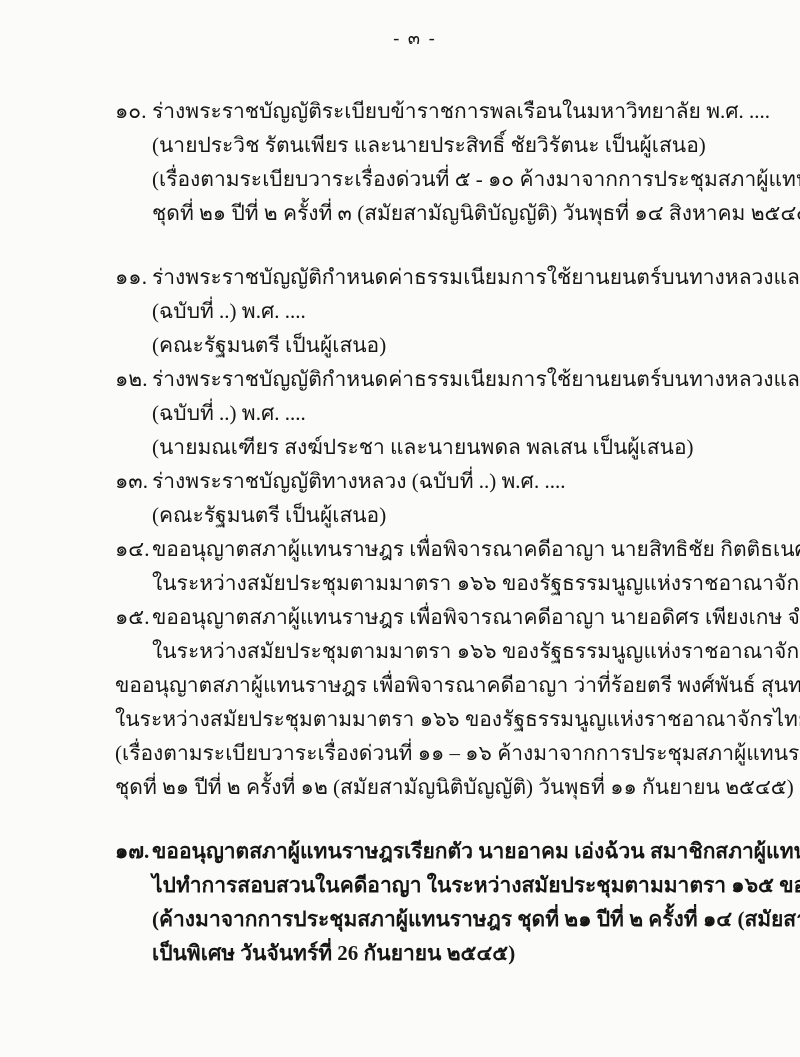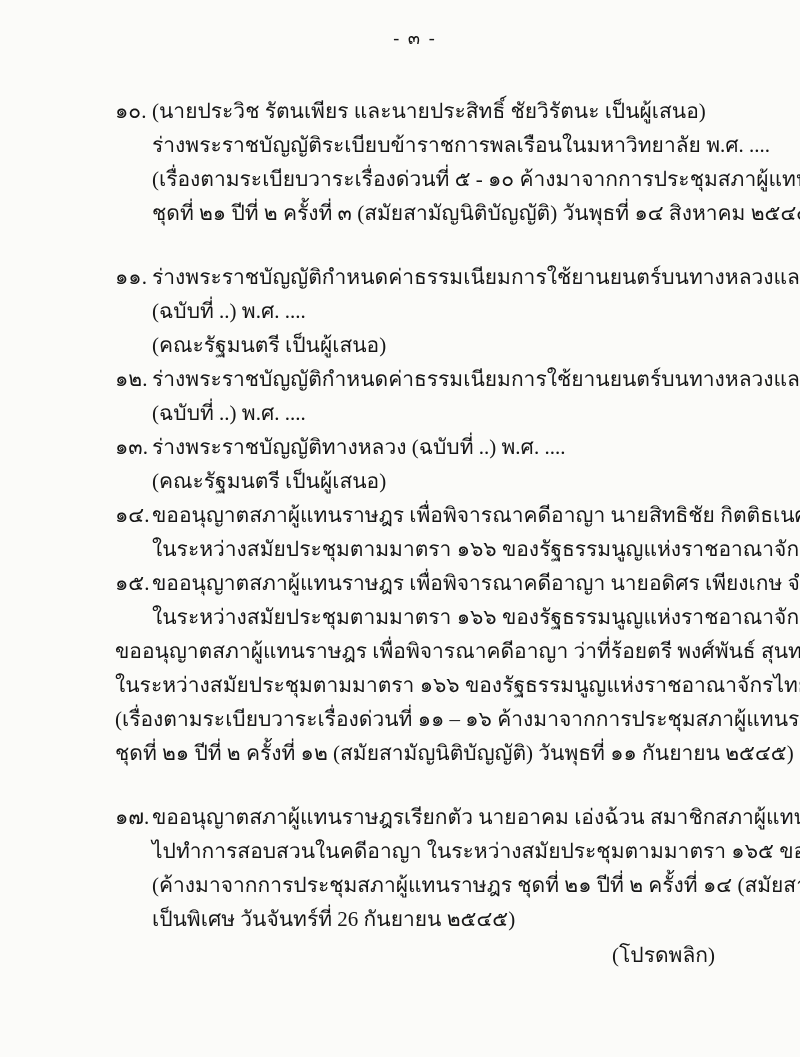--- a/index.html
+++ b/index.html
@@ -35,61 +35,62 @@
     width: 37px;
   }
   .agenda-item .body {
     flex: 1 1 auto;
     min-width: 0;
   }
   .line {
     white-space: nowrap;
   }
   .gap-lg { margin-top: 30px; }
-  .gap-md { margin-top: 30px; }
+  .gap-md { margin-top: 30px; font-weight: bold; }
   .footer-note {
     font-size: 21px;
     line-height: 34px;
     text-align: right;
     margin-top: 2px;
   }
 </style>
 </head>
 <body>
 
 <div class="page">
 
   <div class="page-number">- ๓ -</div>
 
   <div>
 
     <div class="agenda-item">
       <span class="no">๑๐.</span>
       <div class="body">
+        <div class="line">ร่างพระราชบัญญัติระเบียบข้าราชการพลเรือนในมหาวิทยาลัย พ.ศ. ....</div>
         <div class="line">(นายประวิช  รัตนเพียร  และนายประสิทธิ์  ชัยวิรัตนะ เป็นผู้เสนอ)</div>
-        <div class="line">ร่างพระราชบัญญัติระเบียบข้าราชการพลเรือนในมหาวิทยาลัย พ.ศ. ....</div>
         <div class="line">(เรื่องตามระเบียบวาระเรื่องด่วนที่ ๕ - ๑๐ ค้างมาจากการประชุมสภาผู้แทนราษฎร</div>
         <div class="line">ชุดที่ ๒๑ ปีที่ ๒ ครั้งที่ ๓ (สมัยสามัญนิติบัญญัติ) วันพุธที่ ๑๔ สิงหาคม ๒๕๔๕)</div>
       </div>
     </div>
 
     <div class="agenda-item gap-lg">
       <span class="no">๑๑.</span>
       <div class="body">
         <div class="line">ร่างพระราชบัญญัติกำหนดค่าธรรมเนียมการใช้ยานยนตร์บนทางหลวงและสะพาน</div>
         <div class="line">(ฉบับที่ ..) พ.ศ. ....</div>
         <div class="line">(คณะรัฐมนตรี  เป็นผู้เสนอ)</div>
       </div>
     </div>
 
     <div class="agenda-item">
       <span class="no">๑๒.</span>
       <div class="body">
         <div class="line">ร่างพระราชบัญญัติกำหนดค่าธรรมเนียมการใช้ยานยนตร์บนทางหลวงและสะพาน</div>
         <div class="line">(ฉบับที่ ..) พ.ศ. ....</div>
+        <div class="line">(นายมณเฑียร  สงฆ์ประชา  และนายนพดล  พลเสน เป็นผู้เสนอ)</div>
       </div>
     </div>
 
     <div class="agenda-item">
       <span class="no">๑๓.</span>
       <div class="body">
         <div class="line">ร่างพระราชบัญญัติทางหลวง (ฉบับที่ ..) พ.ศ. ....</div>
         <div class="line">(คณะรัฐมนตรี  เป็นผู้เสนอ)</div>
       </div>
     </div>
@@ -124,15 +125,14 @@
       <div class="body">
         <div class="line">ขออนุญาตสภาผู้แทนราษฎรเรียกตัว นายอาคม  เอ่งฉ้วน สมาชิกสภาผู้แทนราษฎร</div>
         <div class="line">ไปทำการสอบสวนในคดีอาญา ในระหว่างสมัยประชุมตามมาตรา ๑๖๕ ของรัฐธรรมนูญ</div>
         <div class="line">(ค้างมาจากการประชุมสภาผู้แทนราษฎร ชุดที่ ๒๑ ปีที่ ๒ ครั้งที่ ๑๔ (สมัยสามัญนิติบัญญัติ)</div>
         <div class="line">เป็นพิเศษ  วันจันทร์ที่ 26  กันยายน ๒๕๔๕)</div>
       </div>
     </div>
 
   </div>
 
-  <div class="footer-note">(โปรดพลิก)</div>
 
 </div>
 
 </body></html>

